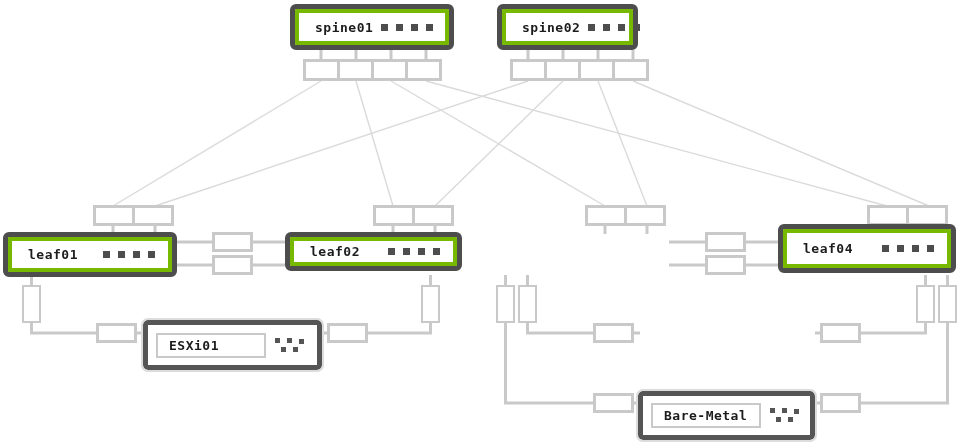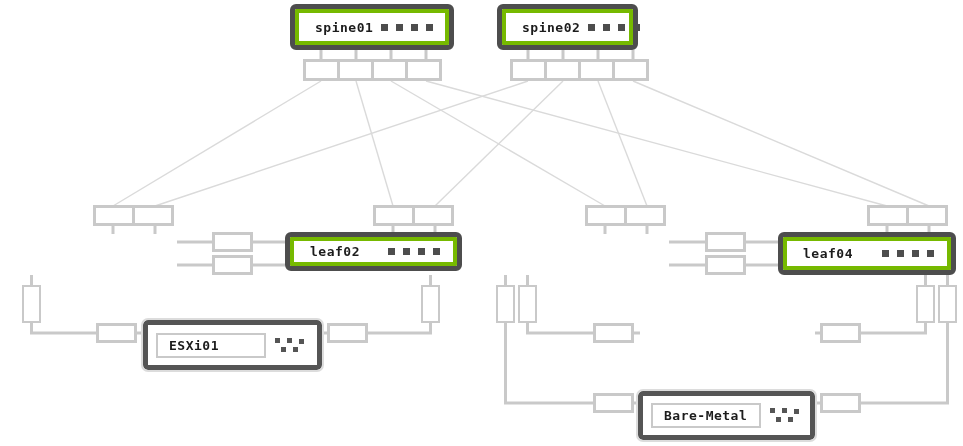--- a/index.html
+++ b/index.html
@@ -143,32 +143,43 @@
   </div>
   <div class="ports" style="left:585px;top:205px">
     <div class="port uport"></div>
       <div class="port uport"></div>
   </div>
   <div class="ports" style="left:867px;top:205px">
     <div class="port uport"></div>
       <div class="port uport"></div>
   </div>
 
+  <div class="switch" style="left:3px;top:232px;width:174px;height:45px">
+    <div class="sw-inner">
+      <span class="sw-label">leaf01</span>
+      <span class="leds">
+          <i></i>
+          <i></i>
+          <i></i>
+          <i></i>
+        </span>
+    </div>
+  </div>
   <div class="switch" style="left:285px;top:232px;width:177px;height:39px">
     <div class="sw-inner">
       <span class="sw-label">leaf02</span>
       <span class="leds">
           <i></i>
           <i></i>
           <i></i>
           <i></i>
         </span>
     </div>
   </div>
-  <div class="switch" style="left:778px;top:232px;width:178px;height:43px">
+  <div class="switch" style="left:778px;top:224px;width:178px;height:49px">
     <div class="sw-inner">
       <span class="sw-label">leaf04</span>
       <span class="leds">
           <i></i>
           <i></i>
           <i></i>
           <i></i>
         </span>
     </div>
   </div>

